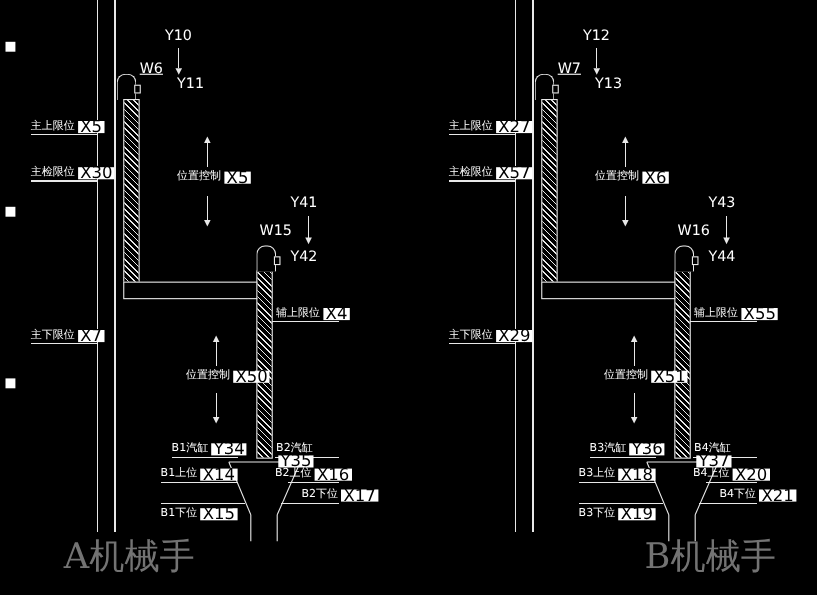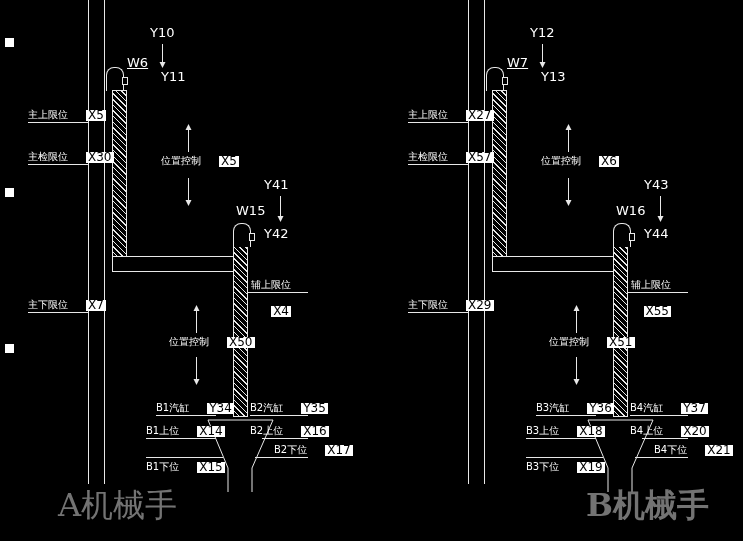--- a/index.html
+++ b/index.html
@@ -25,39 +25,39 @@
   .y-aux-bottom{left:264px;top:227px;}
   .dome-main-label{left:127px;top:56px;text-decoration:underline;}
   .dome-aux-label{left:236px;top:204px;}
 
   .cyl{position:absolute;border:1px solid #e8e8e8;
        background:repeating-linear-gradient(45deg,#000 0 3px,#e8e8e8 3px 4px);}
   .cyl-main{left:112px;top:90px;width:13px;height:166px;}
   .arm{position:absolute;left:112px;top:256px;width:122px;height:14px;border:1px solid #e8e8e8;background:#000;}
   .cyl-aux{left:233px;top:246px;width:13px;height:169px;}
 
-  .row{position:absolute;display:flex;align-items:flex-end;white-space:nowrap;color:#fff;
-       font-size:10px;line-height:12px;gap:15px;}
-  .val{margin-left:3px;background:#fff;color:#000;font-size:12px;line-height:11px;padding:0 2px;}
+  .row{position:absolute;display:flex;align-items:center;white-space:nowrap;color:#fff;
+       font-size:10px;line-height:12px;}
+  .val{margin-left:3px;background:#fff;color:#000;font-size:15px;line-height:11px;padding:0 2px;}
   .limit-upper{left:28px;top:109px;}
   .limit-check{left:28px;top:151px;}
   .limit-lower{left:28px;top:299px;}
-  .limit-aux{left:251px;top:279px;flex-direction:column;}
+  .limit-aux{left:251px;top:279px;}
   .pc1{left:161px;top:155px;}
   .pc2{left:169px;top:336px;}
   .cyl-l-name{left:156px;top:402px;}
   .cyl-l-up{left:146px;top:425px;}
   .cyl-l-down{left:146px;top:444px;margin-top:17px;}
-  .cyl-r-name{left:250px;top:402px;}
+  .cyl-r-name{left:250px;top:402px;flex-direction:column;}
   .cyl-r-up{left:250px;top:425px;}
   .cyl-r-down{left:250px;top:444px;margin-left:24px;}
 
   .title{position:absolute;left:58px;top:486px;color:#737373;font-size:32px;line-height:38px;
          font-family:"DejaVu Serif","Liberation Serif",serif;}
-  #m1 .title{left:206px;font-weight:bold;}
+  #m1 .title{left:206px;}
 </style>
 </head>
 <body>
 
 <div id="canvas">
 
   <div class="grip" id="g0"></div>
   <div class="grip" id="g1"></div>
   <div class="grip" id="g2"></div>
 

